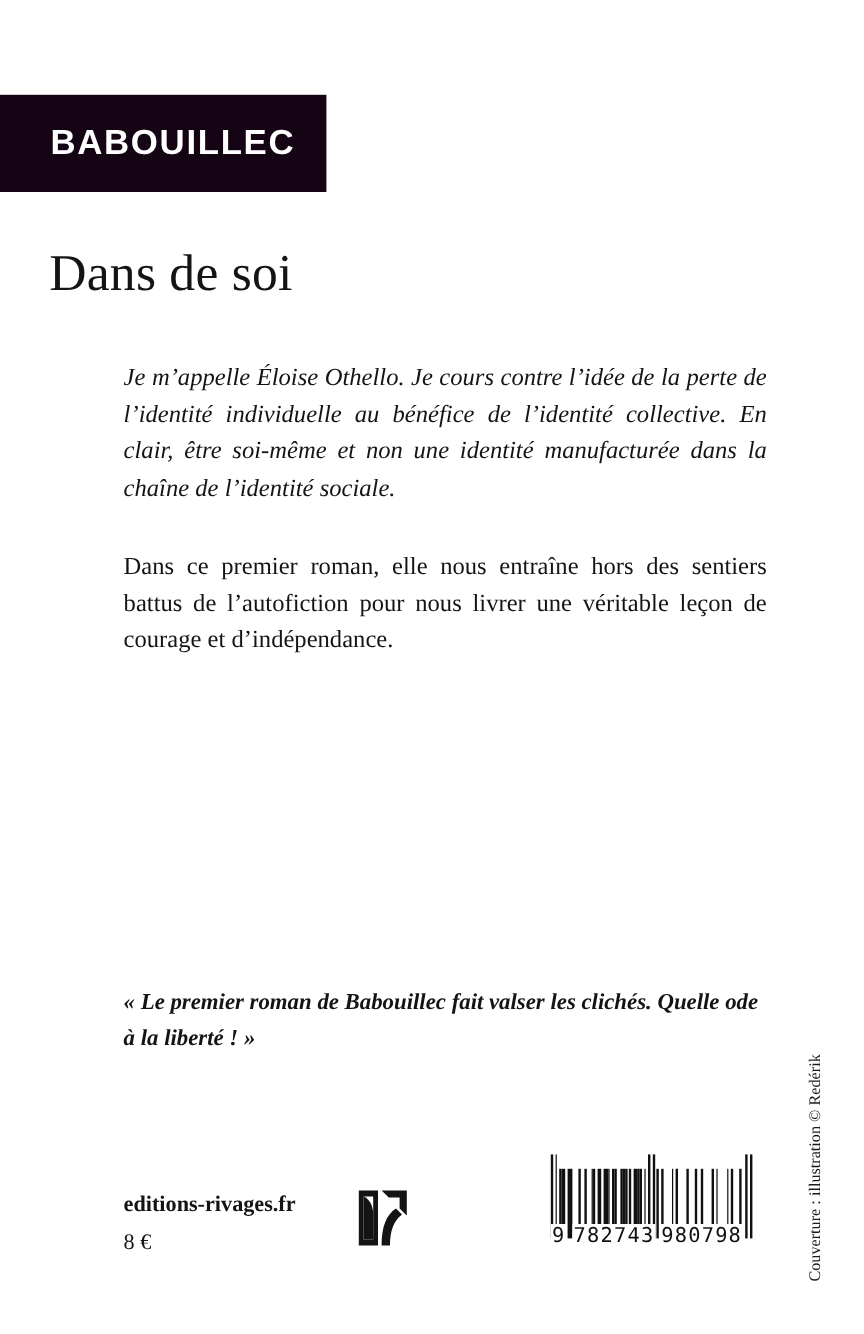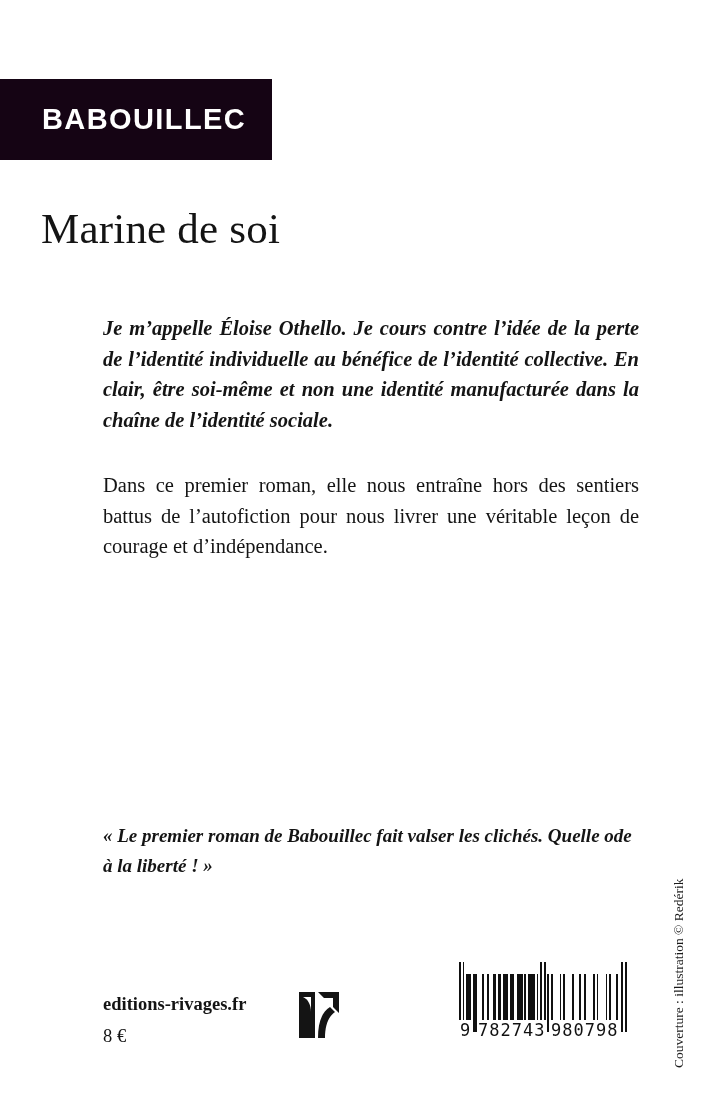--- a/index.html
+++ b/index.html
@@ -72,23 +72,22 @@
   .para {
     margin: 0;
     font-size: 20.5px;
     line-height: 30.5px;
     color: #141414;
     text-align: justify;
     text-justify: inter-word;
     hyphens: none;
   }
   .para.quote-intro {
-    font-weight: 700;
+    font-weight: 400;
     font-style: italic;
-    margin-top: 13px;
   }
   .para.presentation {
     font-weight: 700;
     font-style: normal;
   }
   .para.presentation-2 {
     font-weight: 400;
     font-style: normal;
   }
   .gap-lg { height: 35px; }
@@ -224,21 +223,21 @@
 </style>
 </head>
 <body>
 
 <div class="page">
 
   <div class="author-band">
     <div class="author-name">BABOUILLEC</div>
   </div>
 
-  <h1 class="book-title">Marine de soi</h1>
+  <h1 class="book-title">Dans de soi</h1>
 
   <div class="body-column">
     <p class="para quote-intro">Je m’appelle Éloise Othello. Je cours contre l’idée de la perte de l’identité individuelle au bénéfice de l’identité collective. En clair, être soi-même et non une identité manufacturée dans la chaîne de l’identité sociale.</p>
     <div class="gap-lg"></div>
     <p class="para presentation-2">Dans ce premier roman, elle nous entraîne hors des sentiers battus de l’autofiction pour nous livrer une véritable leçon de courage et d’indépendance.</p>
   </div>
 
   <div class="press-block">
     <p class="press-quote">« Le premier roman de Babouillec fait valser les clichés. Quelle ode à la liberté ! »</p>
   </div>

